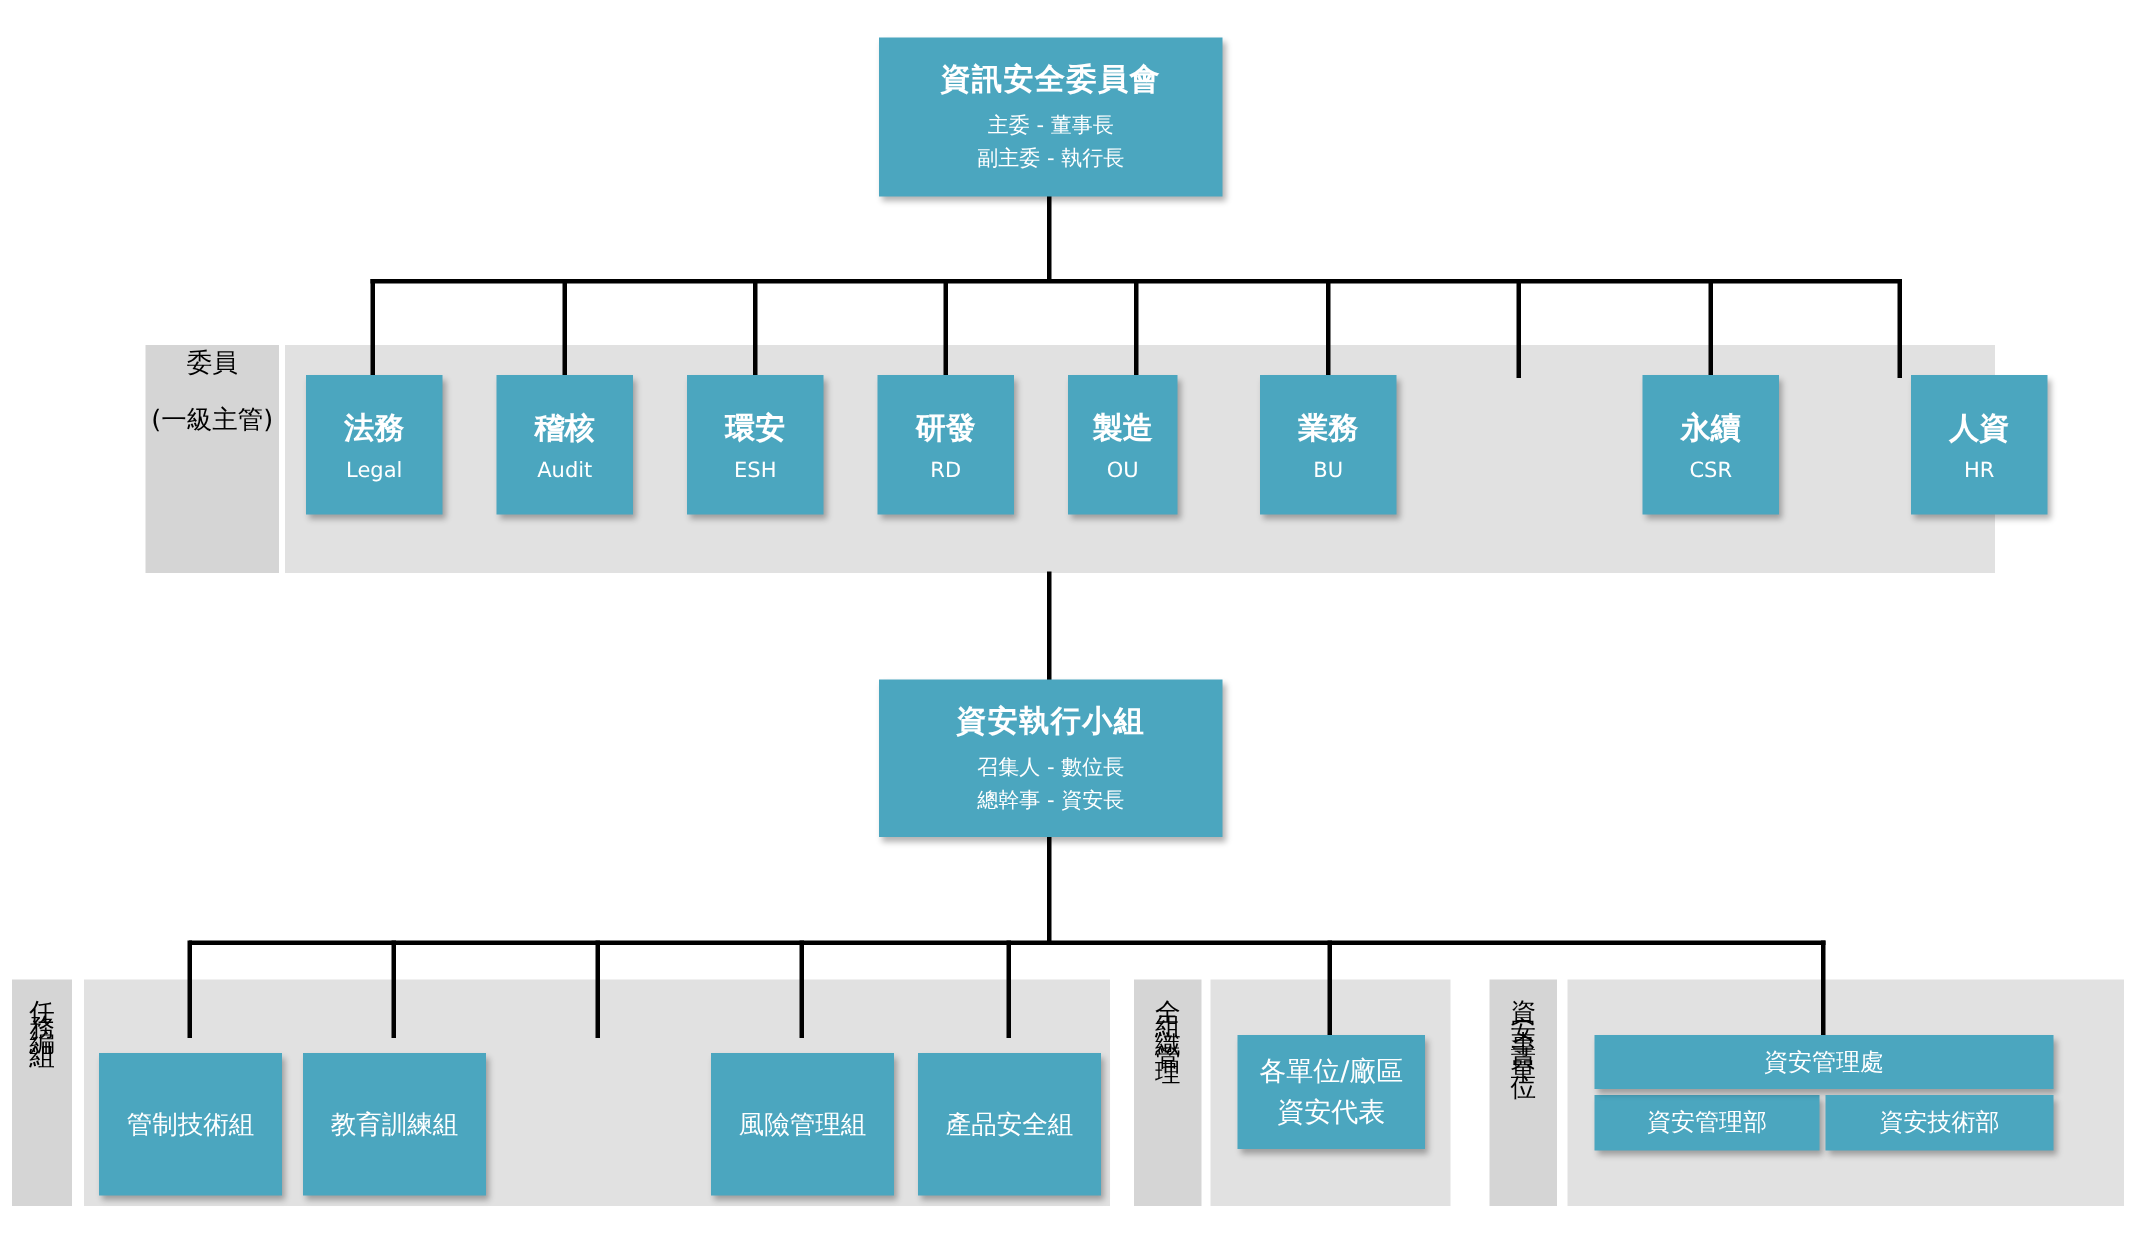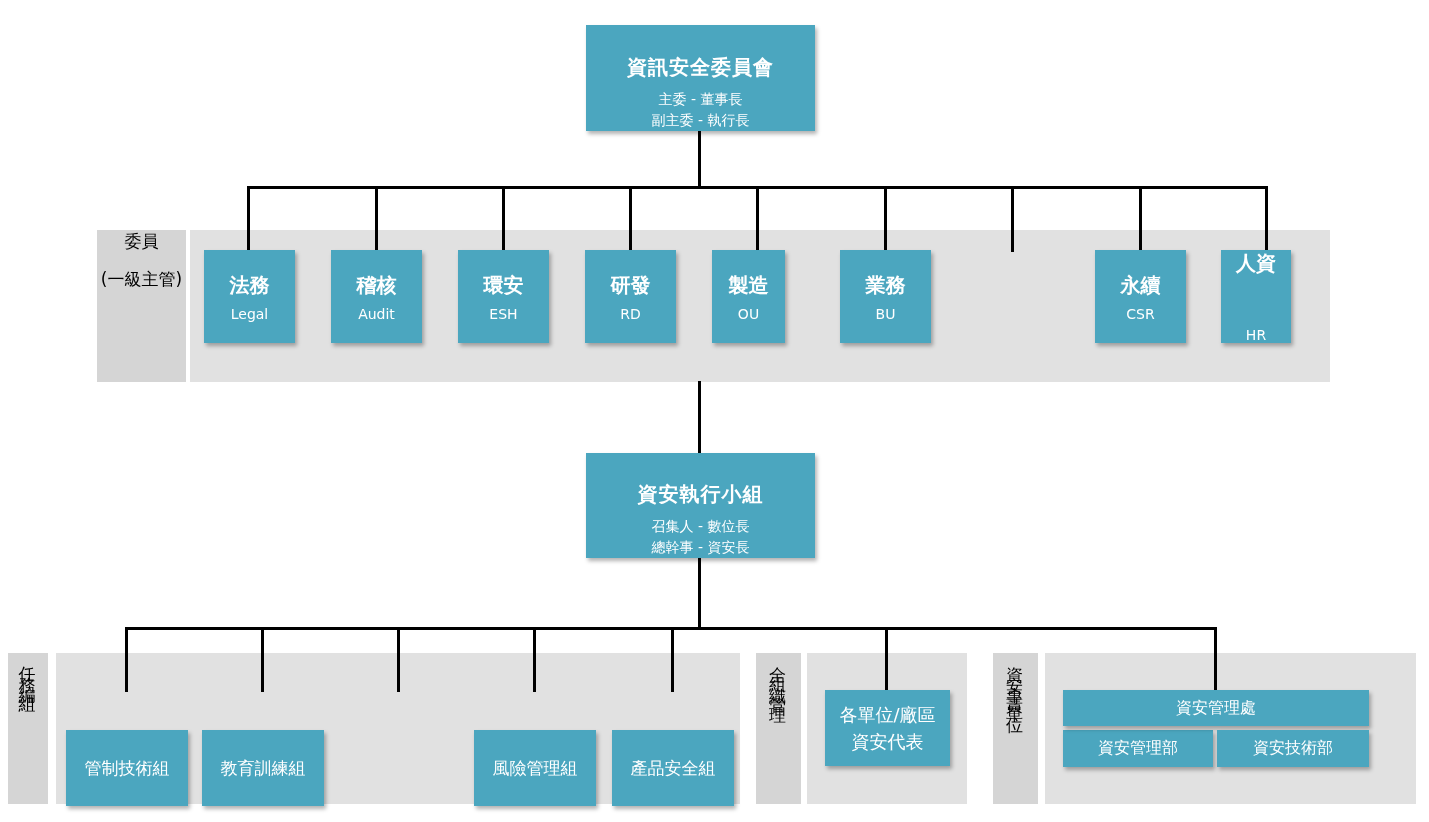--- a/index.html
+++ b/index.html
@@ -26,27 +26,27 @@
   .label-panel {
     position: absolute; background: var(--label_panel_bg); z-index: 1;
     display: flex; flex-direction: column; align-items: center; justify-content: flex-start;
     color: var(--label_text); text-align: center;
   }
   .tbox {
     position: absolute; background: var(--box_bg); color: var(--box_text); z-index: 3;
     display: flex; flex-direction: column; align-items: center; justify-content: center;
     text-align: center; box-shadow: 2px 3px 4px rgba(0,0,0,0.30);
   }
-  .big-box { left: 586px; width: 229px; justify-content: flex-end; }
+  .big-box { left: 586px; width: 229px; }
   .big-title { font-size: 20px; font-weight: 700; letter-spacing: 1px; }
   .big-sub { font-size: 14px; line-height: 1.4; margin-top: 9px; }
   .member-box { top: 250px; height: 93px; }
   .member-zh { font-size: 20px; font-weight: 600; }
   .member-en { font-size: 14px; margin-top: 7px; }
-  .team-box { top: 730px; height: 76px; width: 122px; font-size: 17px; }
+  .team-box { top: 702px; height: 95px; width: 122px; font-size: 17px; }
   .rep-box { left: 825px; top: 690px; width: 125px; height: 76px; font-size: 18px; line-height: 1.5; }
   .dept-wide { left: 1063px; top: 690px; width: 306px; height: 36px; font-size: 16px; }
   .dept-box { top: 730px; height: 37px; font-size: 16px; }
   .members-label { left: 97px; top: 230px; width: 89px; height: 152px; font-size: 17px; gap: 15px; }
   .vpanel { top: 653px; height: 151px; }
   .vlabel {
     writing-mode: vertical-rl; text-orientation: upright;
     font-size: 17px; letter-spacing: 10px;
   }
 </style>
@@ -110,21 +110,21 @@
     <div class="member-en">OU</div>
   </div>
   <div class="tbox member-box" style="left:840px; width:91px;">
     <div class="member-zh">業務</div>
     <div class="member-en">BU</div>
   </div>
   <div class="tbox member-box" style="left:1095px; width:91px;">
     <div class="member-zh">永續</div>
     <div class="member-en">CSR</div>
   </div>
-  <div class="tbox member-box" style="left:1221px; width:70px;justify-content:space-between;">
+  <div class="tbox member-box" style="left:1274px; width:91px;">
     <div class="member-zh">人資</div>
     <div class="member-en">HR</div>
   </div>
 
   <div class="tbox big-box" style="top:453px; height:105px;">
     <div class="big-title">資安執行小組</div>
     <div class="big-sub">召集人 - 數位長</div>
     <div class="big-sub" style="margin-top:2px;">總幹事 - 資安長</div>
   </div>
 

